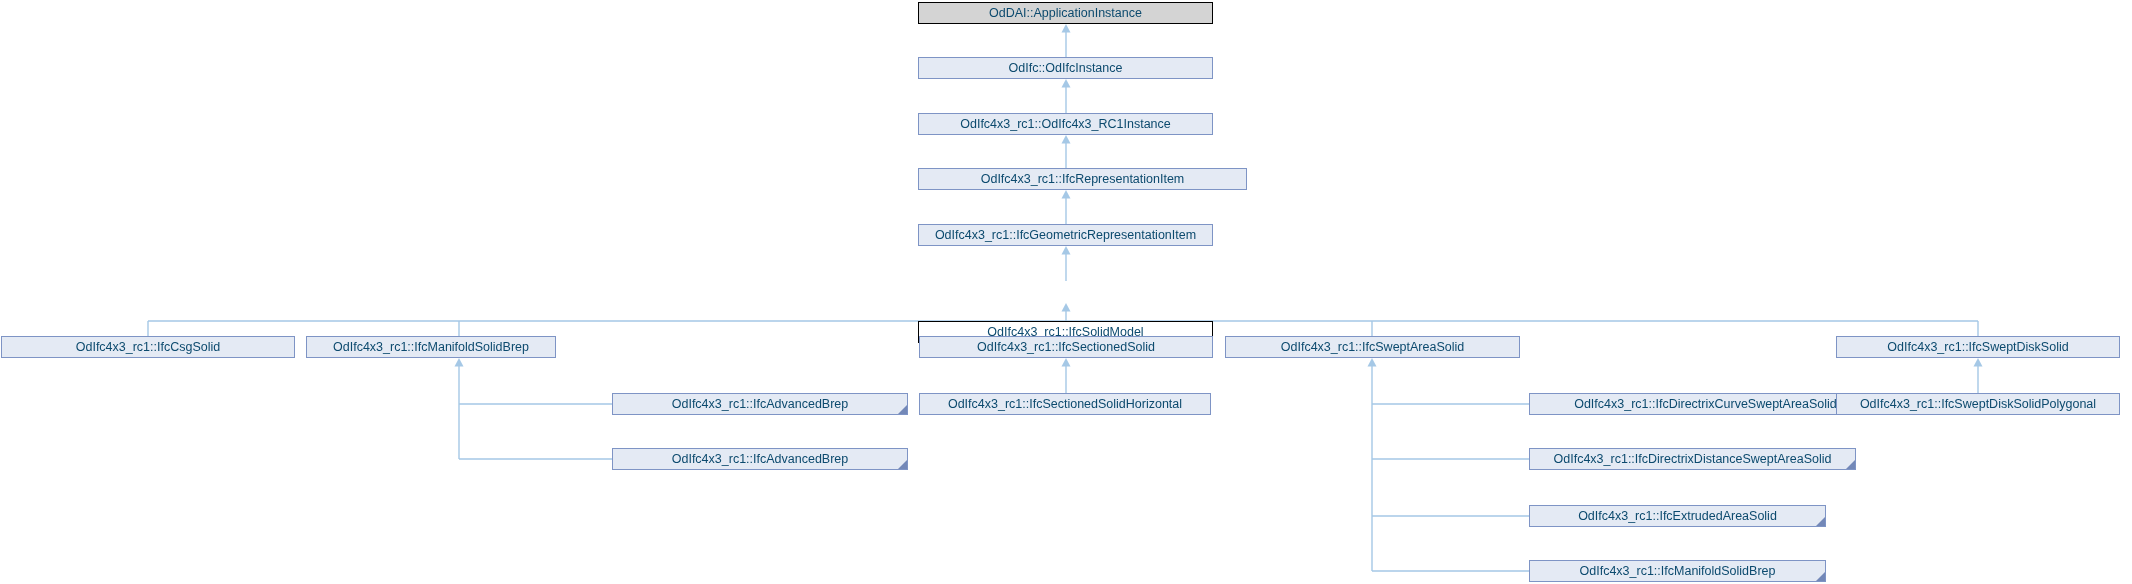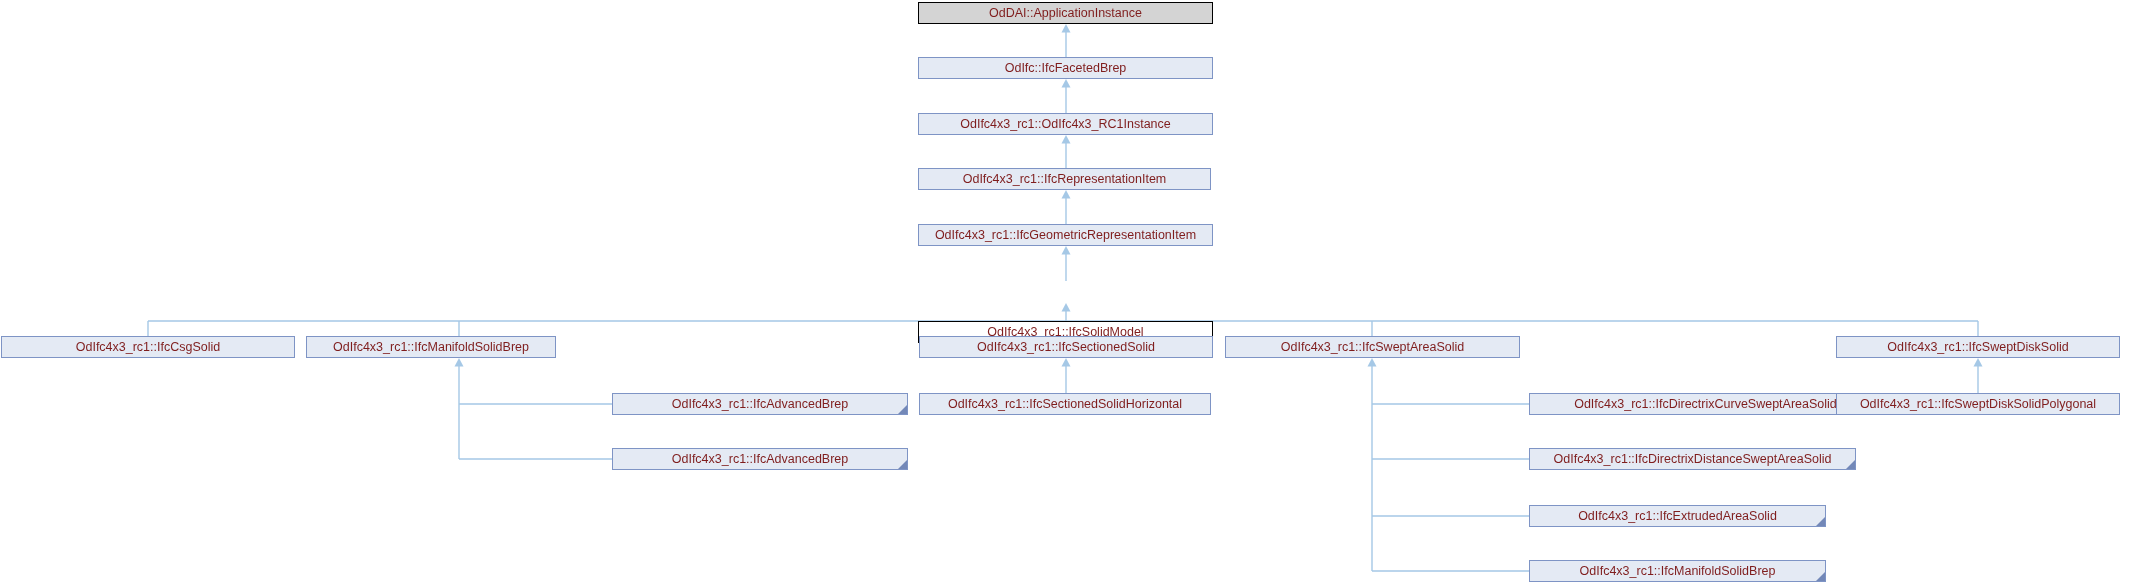--- a/index.html
+++ b/index.html
@@ -2,21 +2,21 @@
 <html><head>
 <meta charset="utf-8">
 <style>
   html,body { margin:0; padding:0; background:#ffffff; }
   .canvas {
     position:relative;
     width:2132px; height:584px;
     background:#ffffff;
     font-family:"Liberation Sans", sans-serif;
     font-size:12.5px;
-    color:#7f1d1d;
+    color:#0c4a6e;
     overflow:hidden;
   }
   svg.edges { position:absolute; left:0; top:0; }
   .node {
     position:absolute;
     height:22px;
     box-sizing:border-box;
     background:#E4EAF4;
     border:1px solid #7E94C5;
     text-align:center;
@@ -82,23 +82,23 @@
       <polygon points="1066,246 1061.5,254.5 1070.5,254.5"></polygon>
       <polygon points="1066,303 1061.5,311.5 1070.5,311.5"></polygon>
       <polygon points="459,358 454.5,366.5 463.5,366.5"></polygon>
       <polygon points="1066,358 1061.5,366.5 1070.5,366.5"></polygon>
       <polygon points="1372,358 1367.5,366.5 1376.5,366.5"></polygon>
       <polygon points="1978,358 1973.5,366.5 1982.5,366.5"></polygon>
     </g>
   </svg>
 
   <div class="node external" style="left:918px; top:2px;   width:295px">OdDAI::ApplicationInstance</div>
-  <div class="node" style="left:918px; top:57px;  width:295px">OdIfc::IfcFacetedBrep</div>
+  <div class="node" style="left:918px; top:57px;  width:295px">OdIfc::OdIfcInstance</div>
   <div class="node" style="left:918px; top:113px; width:295px">OdIfc4x3_rc1::OdIfc4x3_RC1Instance</div>
-  <div class="node" style="left:918px; top:168px; width:293px">OdIfc4x3_rc1::IfcRepresentationItem</div>
+  <div class="node" style="left:918px; top:168px; width:329px">OdIfc4x3_rc1::IfcRepresentationItem</div>
   <div class="node" style="left:918px; top:224px; width:295px">OdIfc4x3_rc1::IfcGeometricRepresentationItem</div>
   <div class="node current" style="left:918px; top:281px; width:295px">OdIfc4x3_rc1::IfcSolidModel</div>
 
   <div class="node" style="left:1px;    top:336px; width:294px">OdIfc4x3_rc1::IfcCsgSolid</div>
   <div class="node" style="left:306px;  top:336px; width:250px">OdIfc4x3_rc1::IfcManifoldSolidBrep</div>
   <div class="node" style="left:919px;  top:336px; width:294px">OdIfc4x3_rc1::IfcSectionedSolid</div>
   <div class="node" style="left:1225px; top:336px; width:295px">OdIfc4x3_rc1::IfcSweptAreaSolid</div>
   <div class="node" style="left:1836px; top:336px; width:284px">OdIfc4x3_rc1::IfcSweptDiskSolid</div>
 
   <div class="node trunc" style="left:612px;  top:393px; width:296px">OdIfc4x3_rc1::IfcAdvancedBrep</div>

